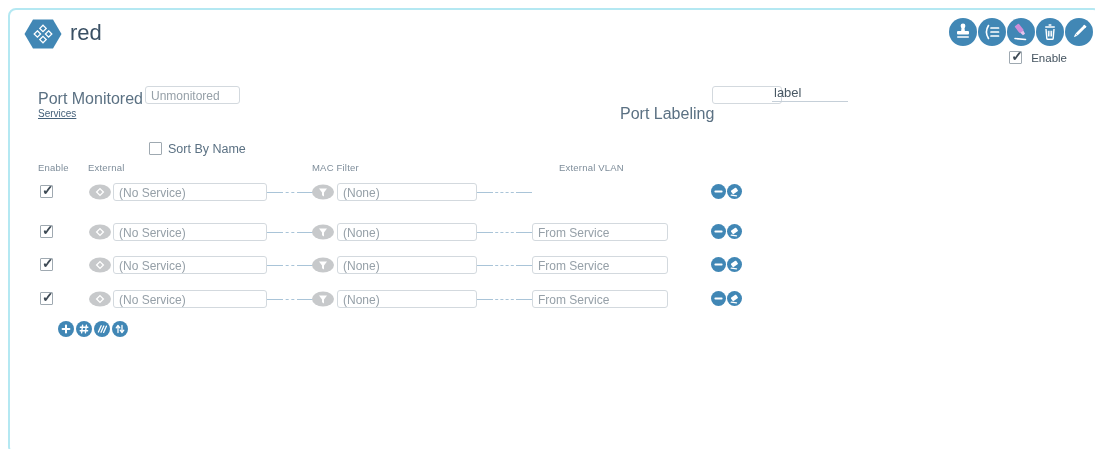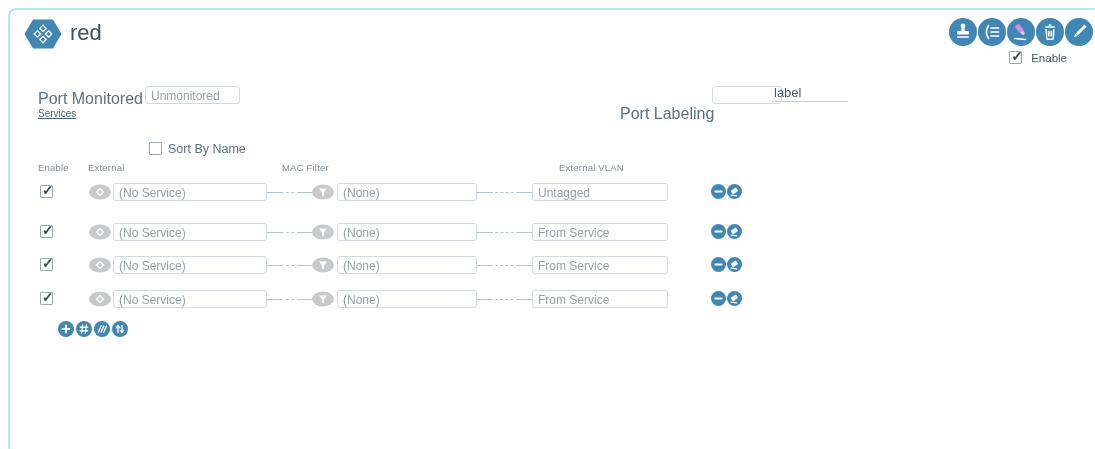--- a/index.html
+++ b/index.html
@@ -125,21 +125,21 @@
 
   <div class="services-link">Services</div>
 
   <div class="sort-row">
     <input type="checkbox" style="">
     <label>Sort By Name</label>
   </div>
 
   <div class="colhead" style="left:28px">Enable</div>
   <div class="colhead" style="left:78px">External</div>
-  <div class="colhead" style="left:272px">MAC Filter</div>
+  <div class="colhead" style="left:302px">MAC Filter</div>
   <div class="colhead" style="left:549px">External VLAN</div>
 
   <div class="svc-row" style="top:172px">
     <input type="checkbox" checked="" style="">
     <svg class="rowicon" style="left:78px" viewBox="0 0 24 16">
         <ellipse cx="12" cy="8" rx="11" ry="7.5" fill="#c7c9cb"></ellipse>
         <path d="M12 4.6 L15.4 8 L12 11.4 L8.6 8 Z" stroke="#fff" stroke-width="1.3" fill="none"></path>
       </svg>
     <div class="fld" style="left:103px;top:1px;width:154px">(No Service)</div>
     <div class="connector" style="left:257px;width:46px">
@@ -150,21 +150,20 @@
     <svg class="rowicon" style="left:301px" viewBox="0 0 24 16">
         <ellipse cx="12" cy="8" rx="11" ry="7.5" fill="#c7c9cb"></ellipse>
         <path d="M8 4.5 h8 l-3 4 v4 l-2 -1.3 v-2.7 z" fill="#fff"></path>
       </svg>
     <div class="fld" style="left:327px;top:1px;width:140px">(None)</div>
     <div class="connector" style="left:467px;width:55px">
         <span class="s"></span>
         <span class="d"></span>
         <span class="s"></span>
       </div>
-    <div class="fld" style="left:522px;top:1px;width:136px">Untagged</div>
     <div class="row-actions">
       <div class="sbtn">
           <svg width="15" height="15" viewBox="0 0 15 15">
             <rect x="3.4" y="6.6" width="8.2" height="1.9" rx=".9" fill="#fff"></rect>
           </svg>
         </div>
       <div class="sbtn">
           <svg width="15" height="15" viewBox="0 0 15 15">
             <g transform="rotate(-35 7.5 7)">
               <rect x="4.3" y="4.8" width="6.4" height="4.2" rx=".8" fill="#fff"></rect>

